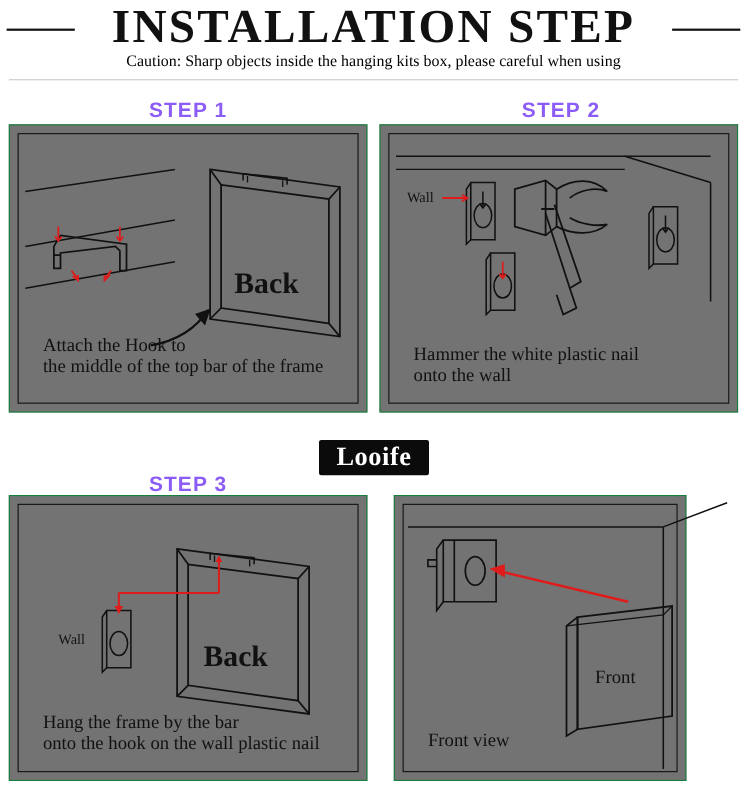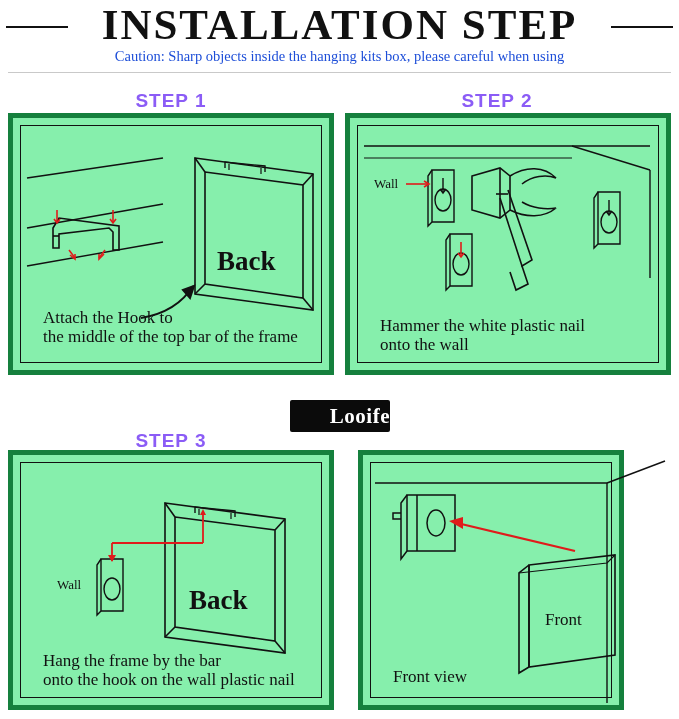--- a/index.html
+++ b/index.html
@@ -44,21 +44,21 @@
   .title-rule-left { left: 6px; width: 62px; }
   .title-rule-right { right: 6px; width: 62px; }
 
   .caution {
     position: absolute;
     top: 48px;
     left: 0;
     width: 679px;
     text-align: center;
     font-size: 14.5px;
-    color: #1d4ed8;
+    color: #000000;
   }
   .header-rule {
     position: absolute;
     top: 72px;
     left: 8px;
     width: 663px;
     height: 1px;
     background: #c9c9c9;
   }
 
@@ -69,22 +69,22 @@
     font-weight: bold;
     font-size: 19px;
     letter-spacing: 1px;
     text-align: center;
     color: #8b5cf6;
   }
 
   
   .panel {
     position: absolute;
-    border: 5px solid #15803d;
-    background: #86efac;
+    border: 1px solid #15803d;
+    background: #737373;
     box-sizing: border-box;
   }
   .panel-inner {
     position: absolute;
     left: 7px;
     top: 7px;
     right: 7px;
     bottom: 7px;
     border: 1px solid #111;
     box-sizing: border-box;
@@ -98,23 +98,23 @@
     white-space: pre-line;
   }
 
   
   .brand {
     position: absolute;
     background: #0b0b0b;
     color: #ffffff;
     font-family: "Liberation Serif", serif;
     font-weight: bold;
-    font-size: 21px;
+    font-size: 24px;
     letter-spacing: 0.5px;
-    text-align: right;
+    text-align: center;
     line-height: 32px;
     border-radius: 2px;
   }
 
   svg { display: block; }
   .lbl {
     font-family: "Liberation Serif", serif;
     font-size: 13px;
     fill: #111;
   }
@@ -184,21 +184,21 @@
       <g fill="none" stroke="#111" stroke-width="2">
         <path d="M128 200 C152 196 170 184 180 168"></path>
         <path d="M181 168 L170 172 L177 180 Z" fill="#111"></path>
       </g>
     </svg>
 
     <div class="panel-caption" style="left:30px; top:190px; width:280px;">Attach the Hook to
 the middle of the top bar of the frame</div>
   </div>
 
-  <div class="step-label" style="left:334px; top:90px; width:326px;">STEP 2</div>
+  <div class="step-label" style="left:347px; top:90px; width:326px;">STEP 2</div>
 
   <div class="panel" style="left:345px; top:113px; width:326px; height:262px;">
     <div class="panel-inner"></div>
 
     <svg width="320" height="256" viewBox="0 0 320 256">
 
       <path d="M14 28 L300 28" stroke="#111" stroke-width="1.4" fill="none"></path>
       <path d="M222 28 L300 52" stroke="#111" stroke-width="1.4" fill="none"></path>
       <path d="M300 52 L300 160" stroke="#111" stroke-width="1.4" fill="none"></path>
       <path d="M14 40 L222 40" stroke="#111" stroke-width="1" fill="none"></path>

